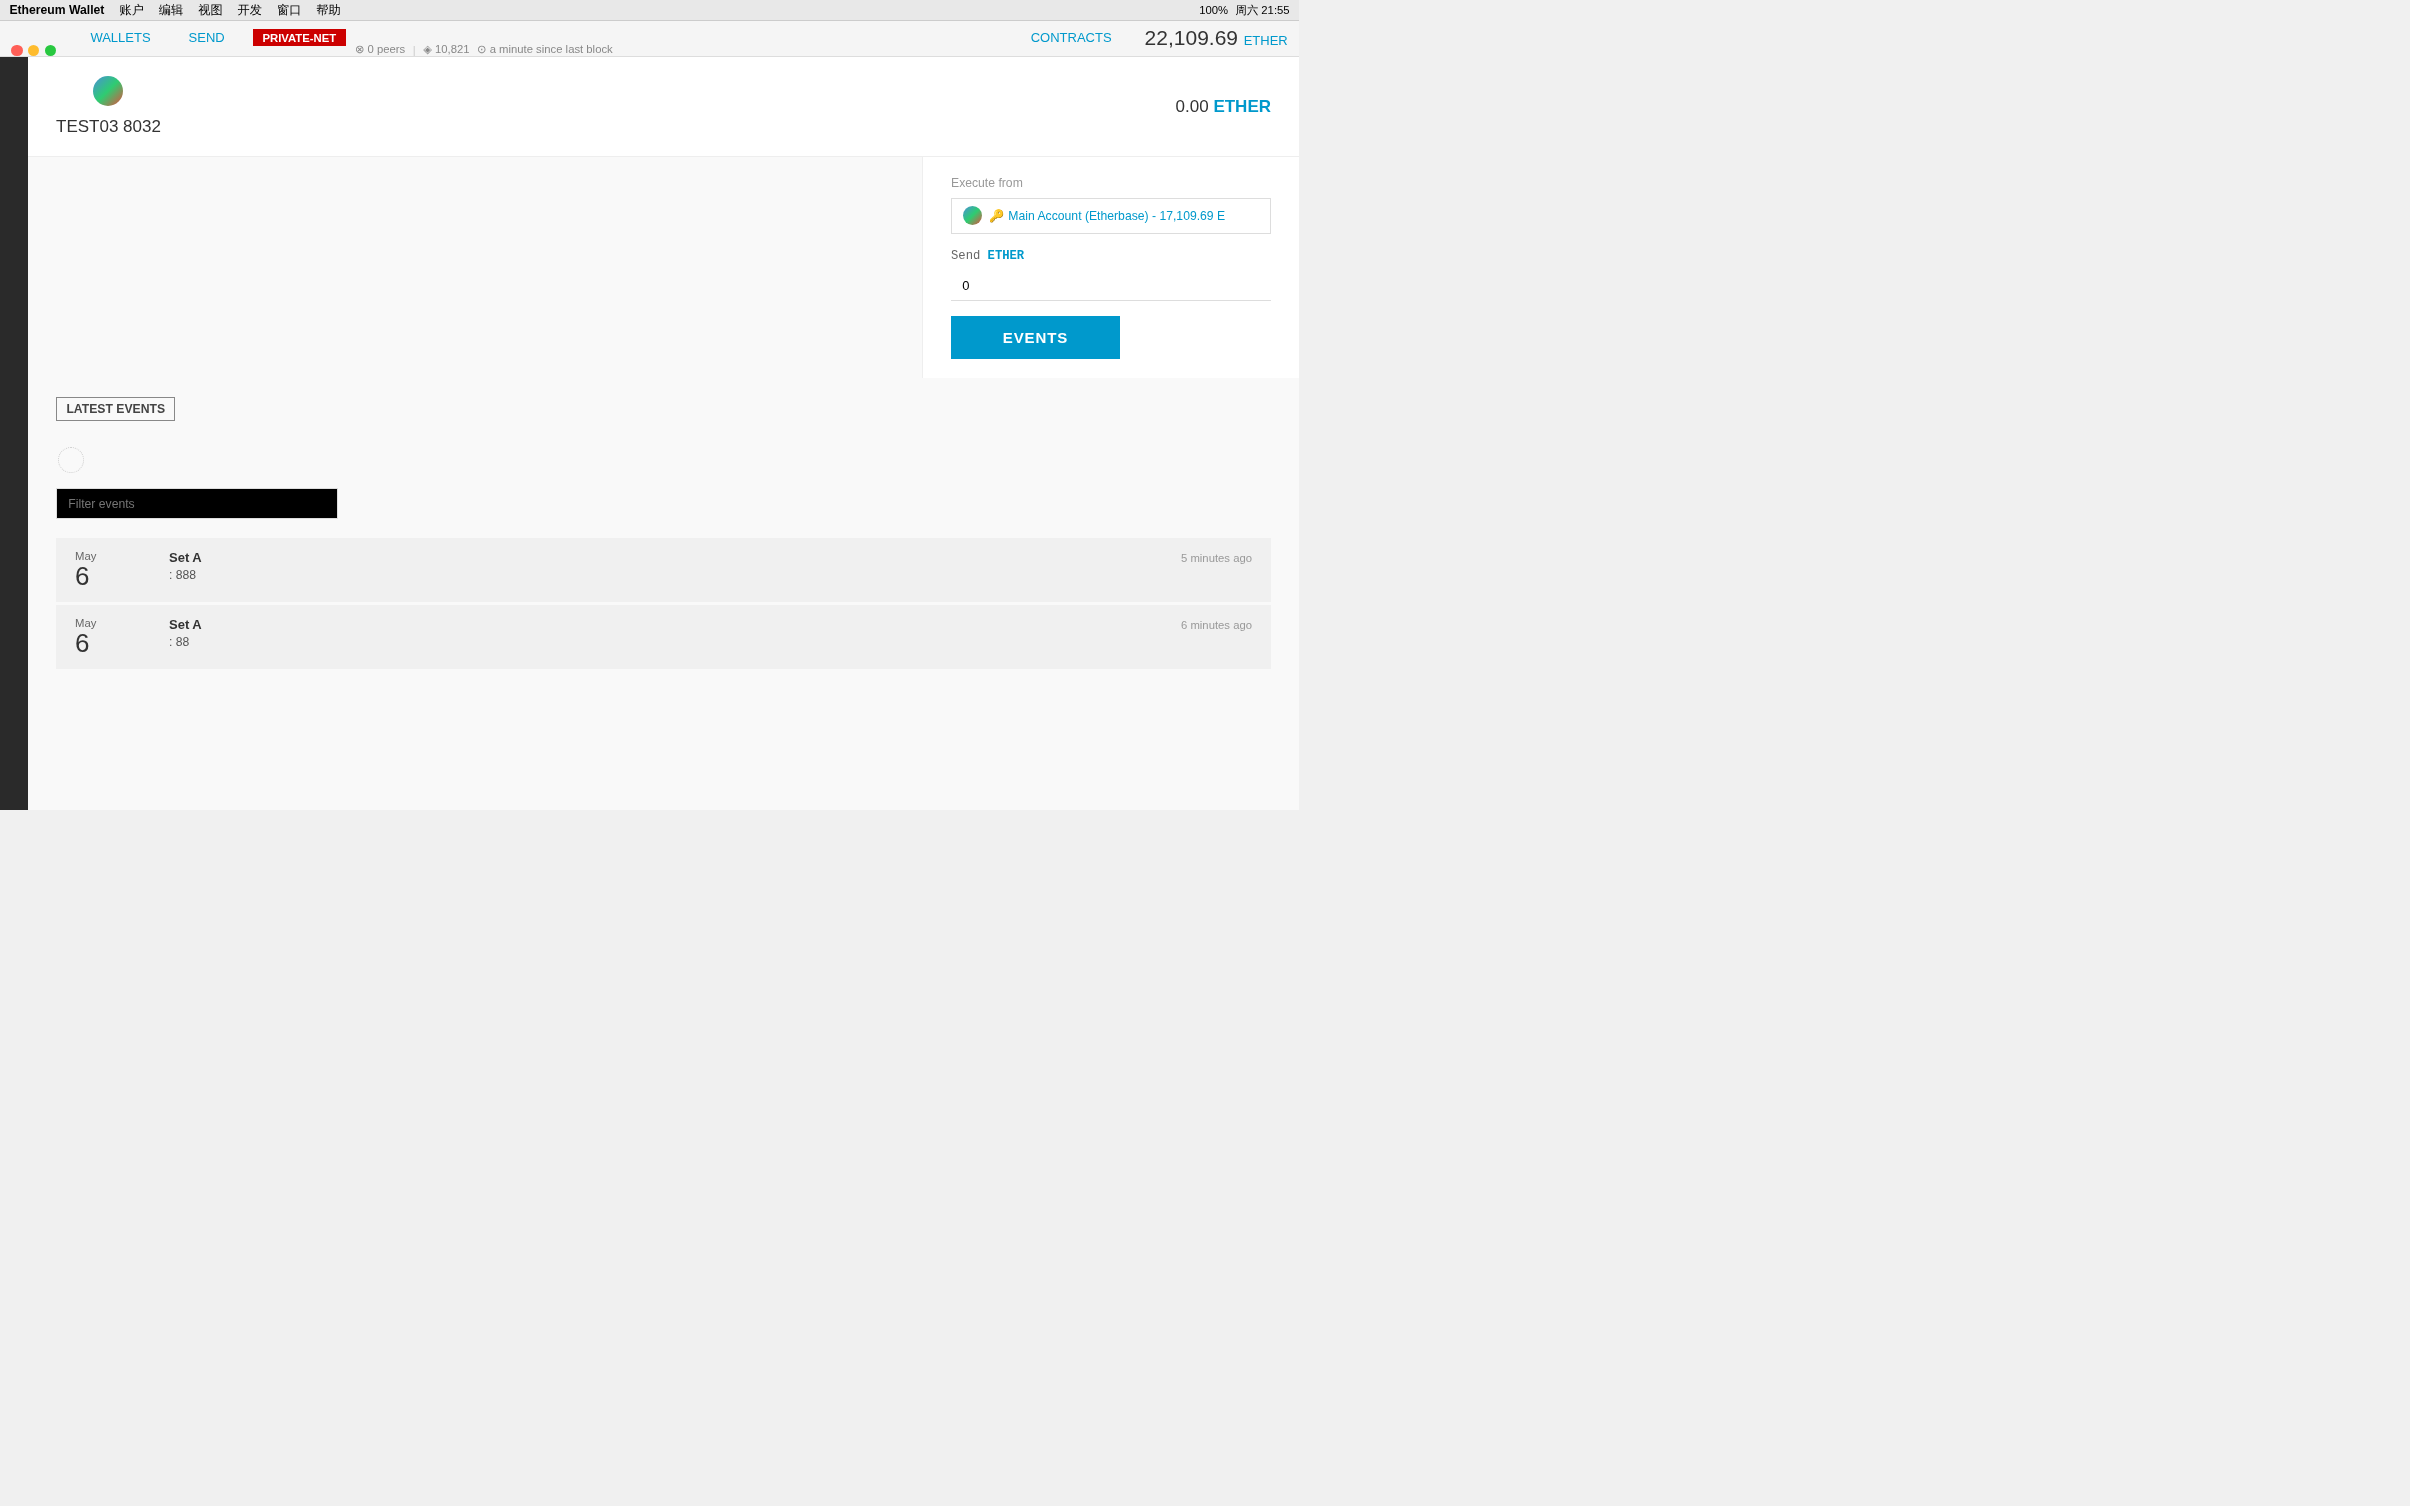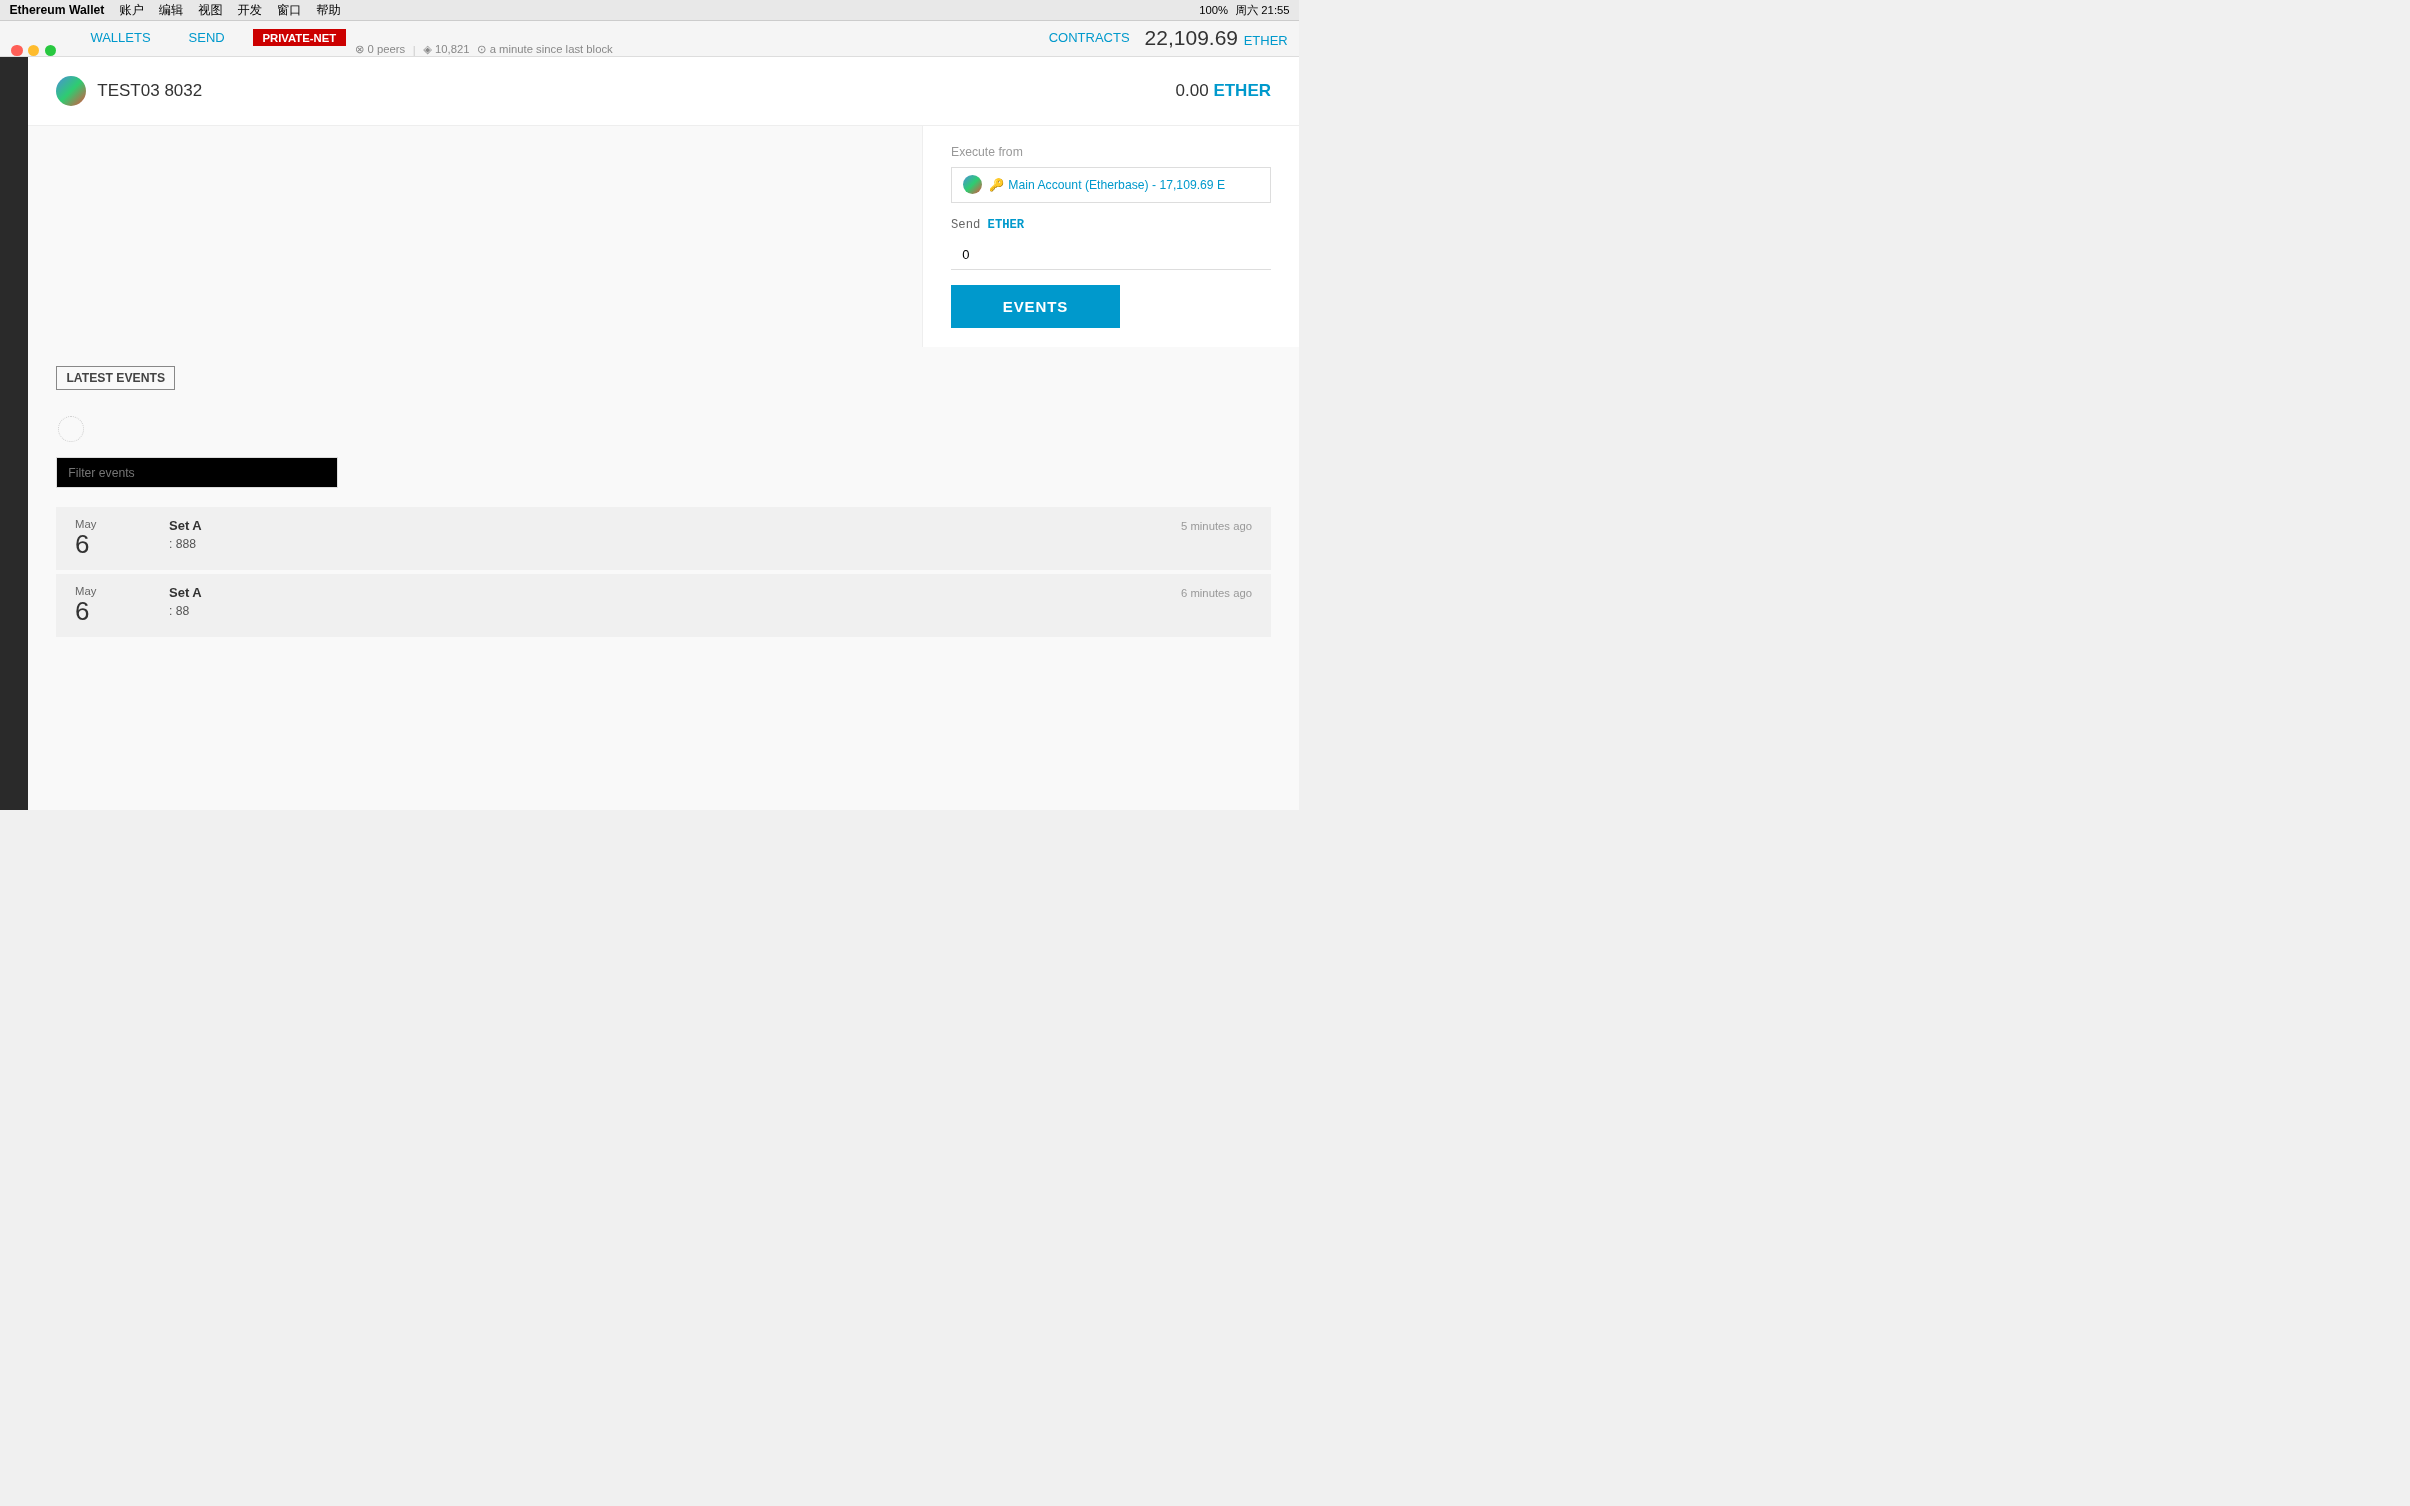--- a/index.html
+++ b/index.html
@@ -124,21 +124,21 @@
       font-size: 13px;
       color: #0099cc;
       font-weight: 500;
     }
 
     .contracts-link {
       font-size: 13px;
       color: #0099cc;
       font-weight: 500;
       cursor: pointer;
-      margin-right: 15px;
+      margin-right: 33px;
     }
 
     
     .layout {
       display: flex;
       flex: 1;
     }
 
     .sidebar {
       width: 28px;
@@ -160,20 +160,21 @@
       display: flex;
       align-items: center;
       justify-content: space-between;
       border-bottom: 0.9px solid #eee;
     }
 
     .contract-identity {
       display: flex;
       align-items: center;
       gap: 11.3px;
+      flex-direction: column;
     }
 
     .contract-icon {
       width: 30px;
       height: 30px;
       border-radius: 50%;
       background: linear-gradient(135deg, #4a90d9, #2ecc71, #e74c3c);
       flex-shrink: 0;
     }
 

